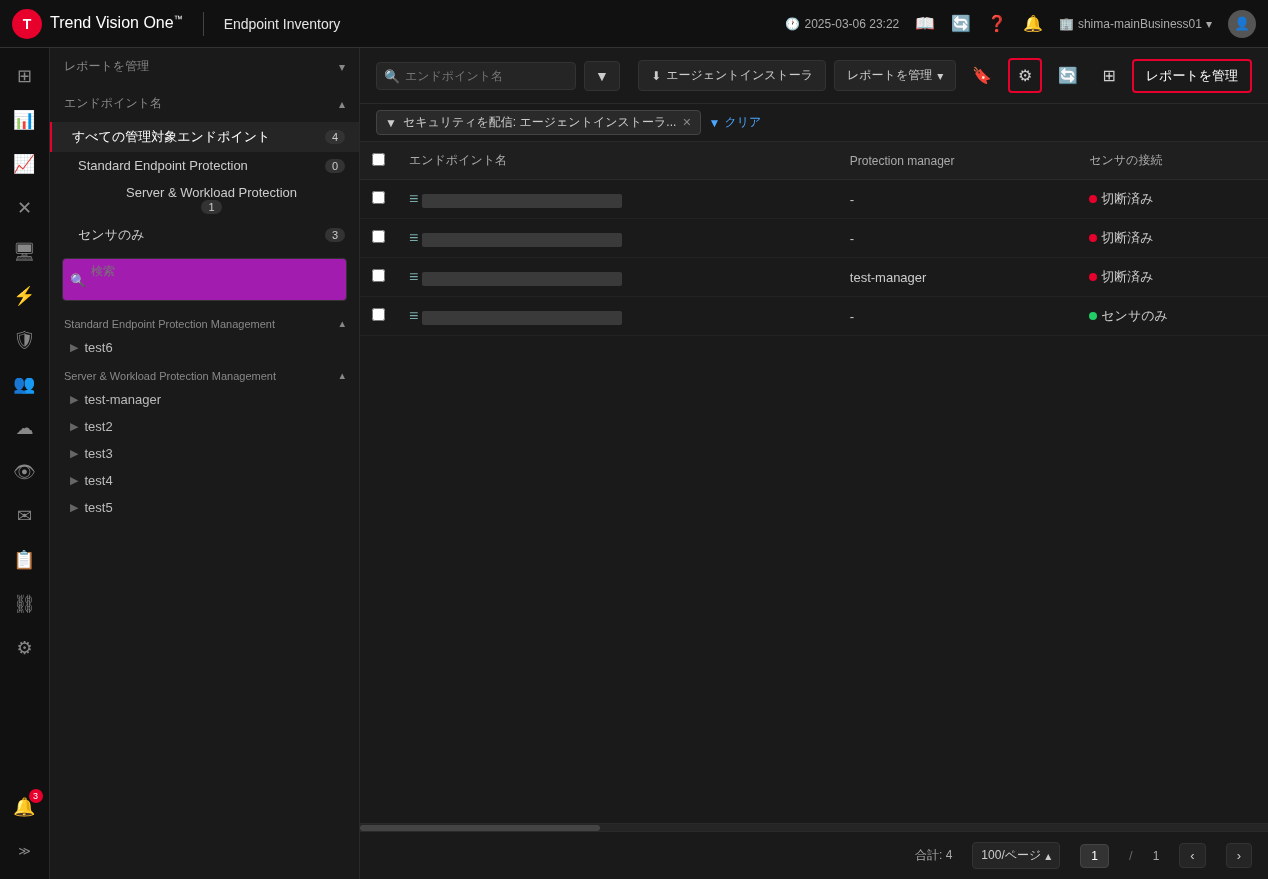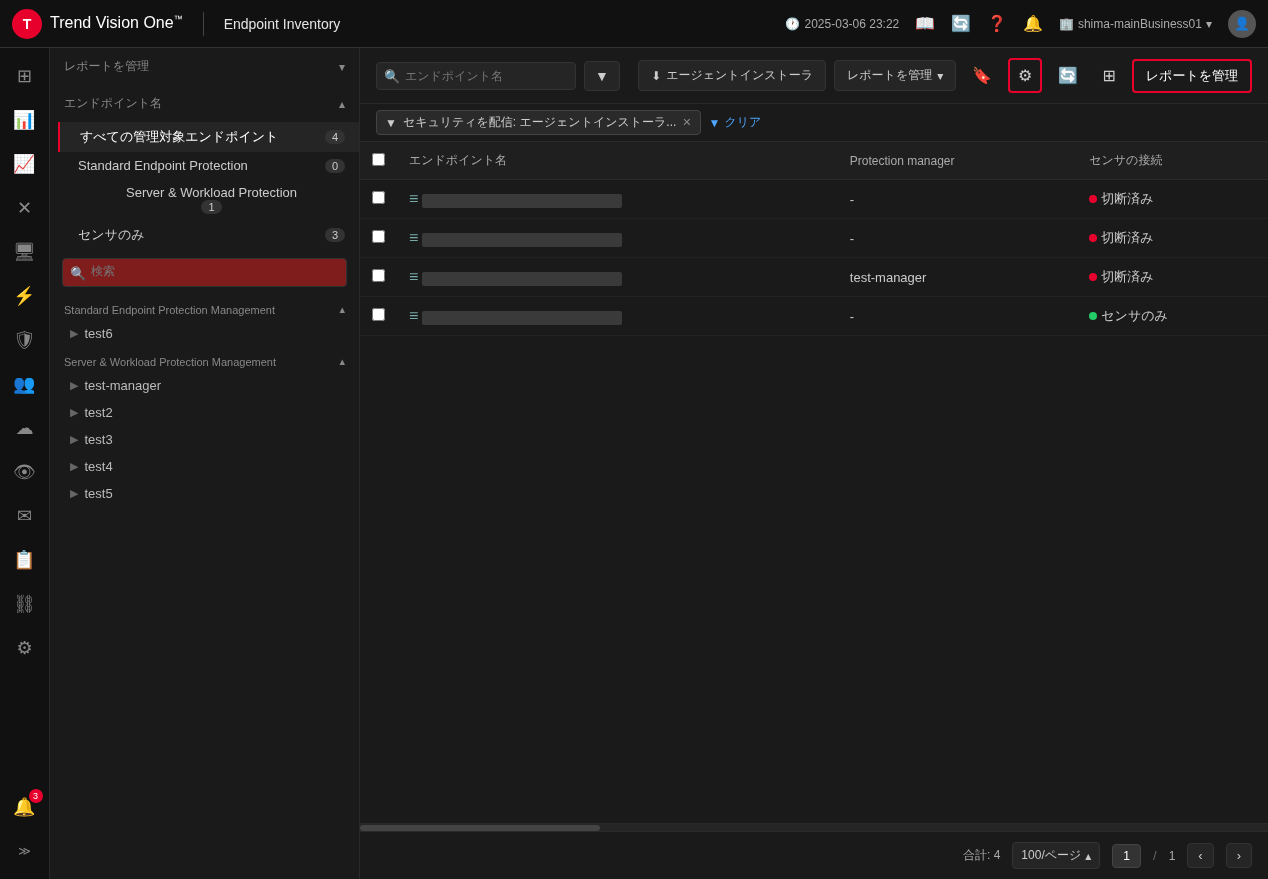--- a/index.html
+++ b/index.html
@@ -175,40 +175,39 @@
       justify-content: space-between;
       padding: 6px 14px 6px 20px;
       cursor: pointer;
       color: #ccc;
       font-size: 13px;
     }
     .nav-item.active {
       background: #252525;
       color: #fff;
       border-left: 2px solid #e8002d;
-      margin-left: 8px;
     }
     .nav-badge {
       background: #333;
       color: #ccc;
       border-radius: 10px;
       padding: 1px 7px;
       font-size: 11px;
     }
 
     .search-box {
       padding: 8px 12px;
     }
     .search-box input {
       width: 100%;
-      background: #7f1d1d;
+      background: #a21caf;
       border: 1px solid #333;
       border-radius: 4px;
       color: #ccc;
-      padding: 5px 8px 8px 28px;
+      padding: 5px 8px 22px 28px;
       font-size: 12px;
       outline: none;
     }
     .search-box-wrap {
       position: relative;
     }
     .search-box-wrap .search-ico {
       position: absolute;
       left: 8px;
       top: 50%;
@@ -414,21 +413,21 @@
     .dot-red { background: #e8002d; }
     .dot-green { background: #22cc66; }
     .status-text { color: #ccc; }
 
     
     .table-footer {
       padding: 10px 16px;
       display: flex;
       align-items: center;
       justify-content: flex-end;
-      gap: 12px;
+      gap: 20px;
       border-top: 1px solid #2a2a2a;
       background: #1a1a1a;
       flex-shrink: 0;
     }
     .footer-total { color: #aaa; font-size: 12px; }
     .page-size-select {
       background: #252525;
       border: 1px solid #333;
       color: #ccc;
       padding: 4px 8px;

